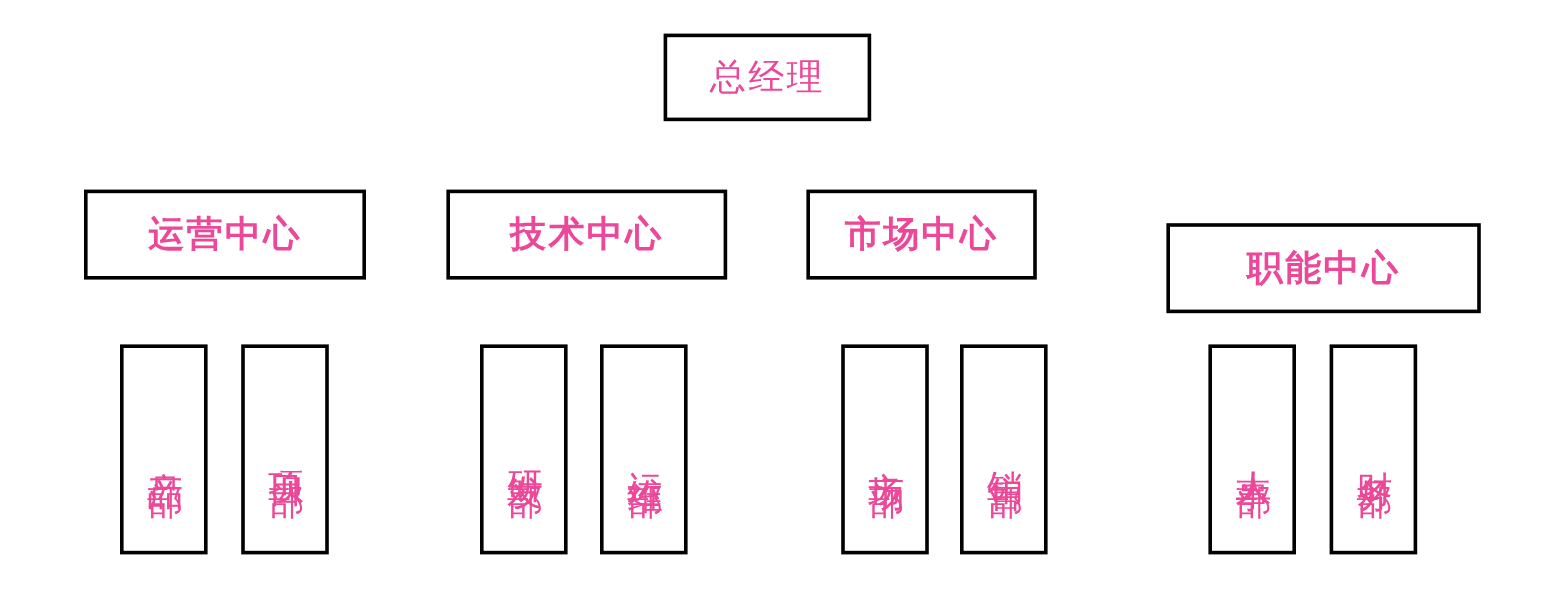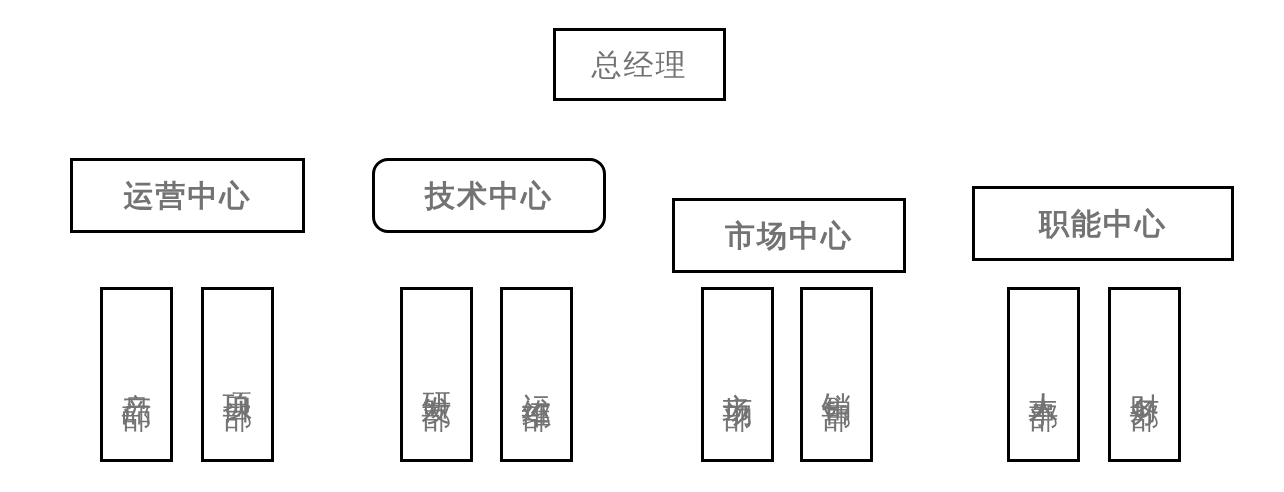--- a/index.html
+++ b/index.html
@@ -18,33 +18,33 @@
   .box {
     position: absolute;
     box-sizing: border-box;
     border: 3px solid #000000;
     background: #ffffff;
     display: flex;
     align-items: center;
     justify-content: center;
   }
   .box .label {
-    color: #737373;
+    color: #ec4899;
     font-size: 30px;
     letter-spacing: 2px;
     white-space: nowrap;
     line-height: 1;
   }
   
   .root   { left: 553px; top: 28px;  width: 173px; height: 73px; }
   
   .center { top: 158px; height: 75px; font-weight: bold; }
   .c0 { left: 70px;  width: 235px; }
-  .c1 { left: 372px; width: 234px; border-radius: 16px; }
-  .c2 { left: 672px; width: 234px; margin-top: 40px; }
+  .c1 { left: 372px; width: 234px; }
+  .c2 { left: 672px; width: 192px; }
   .c3 { left: 972px; width: 262px; margin-top: 28px; }
   
   .dept { top: 287px; width: 73px; height: 175px; }
   .dept .label {
     writing-mode: vertical-rl;
     text-orientation: upright;
     letter-spacing: 4px;
   }
   .d0 { left: 100px;  }
   .d1 { left: 201px;  }

